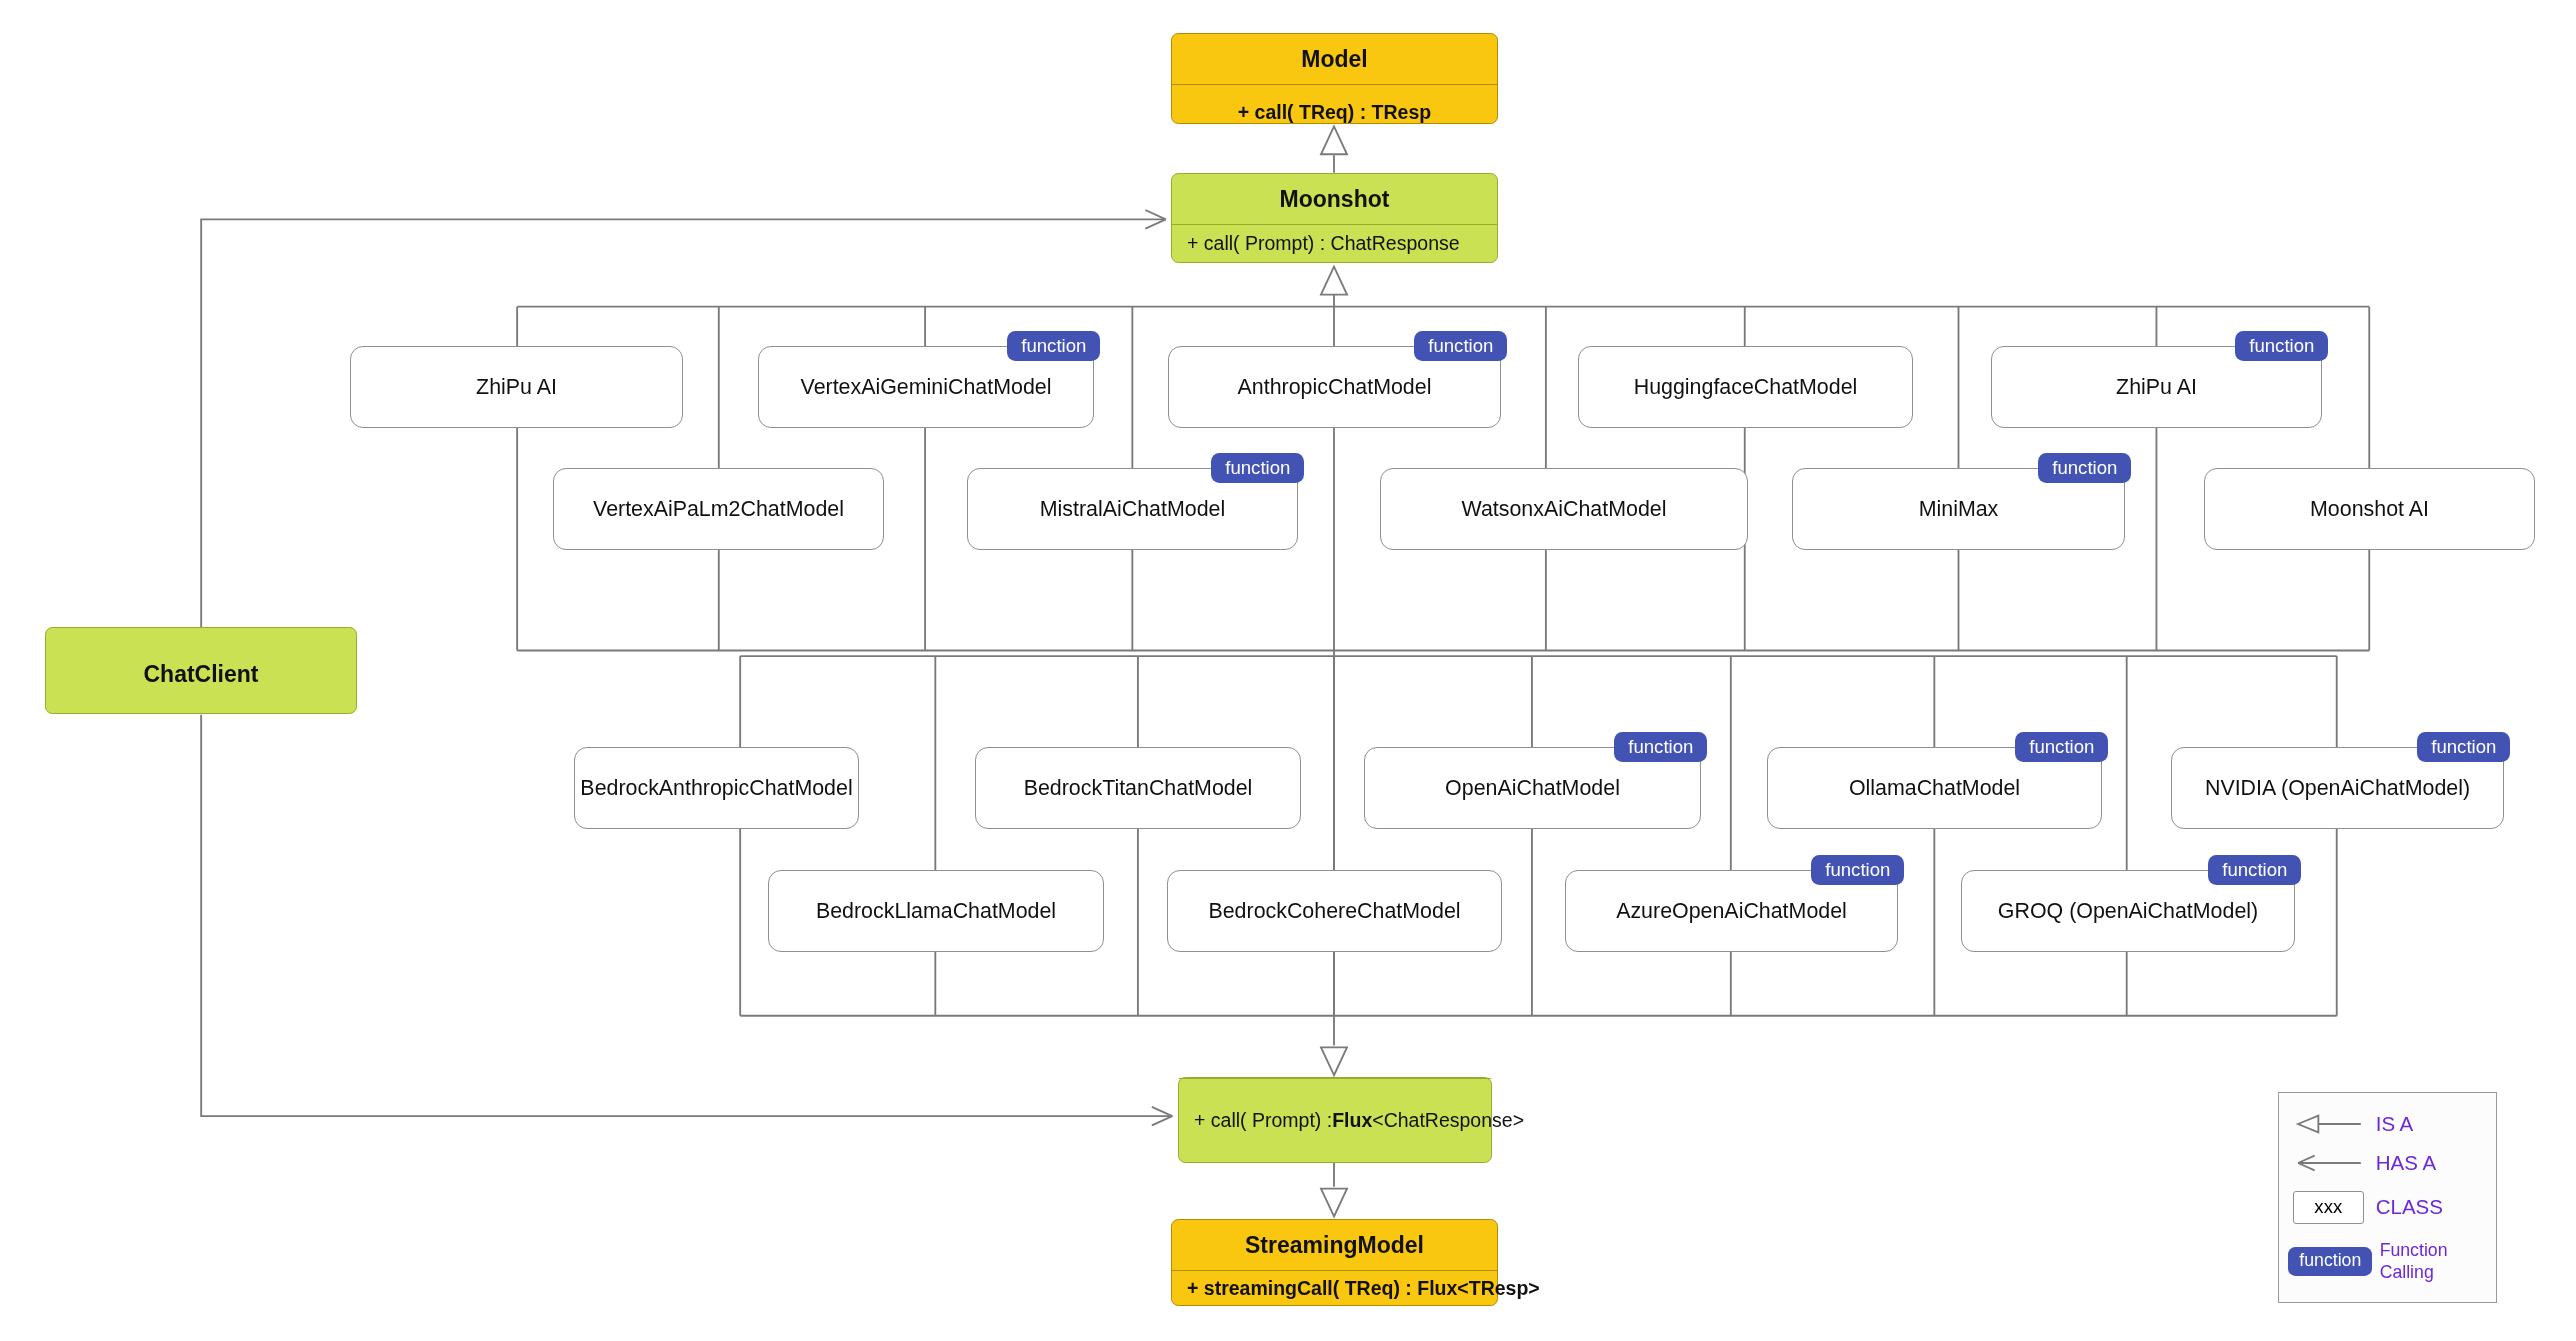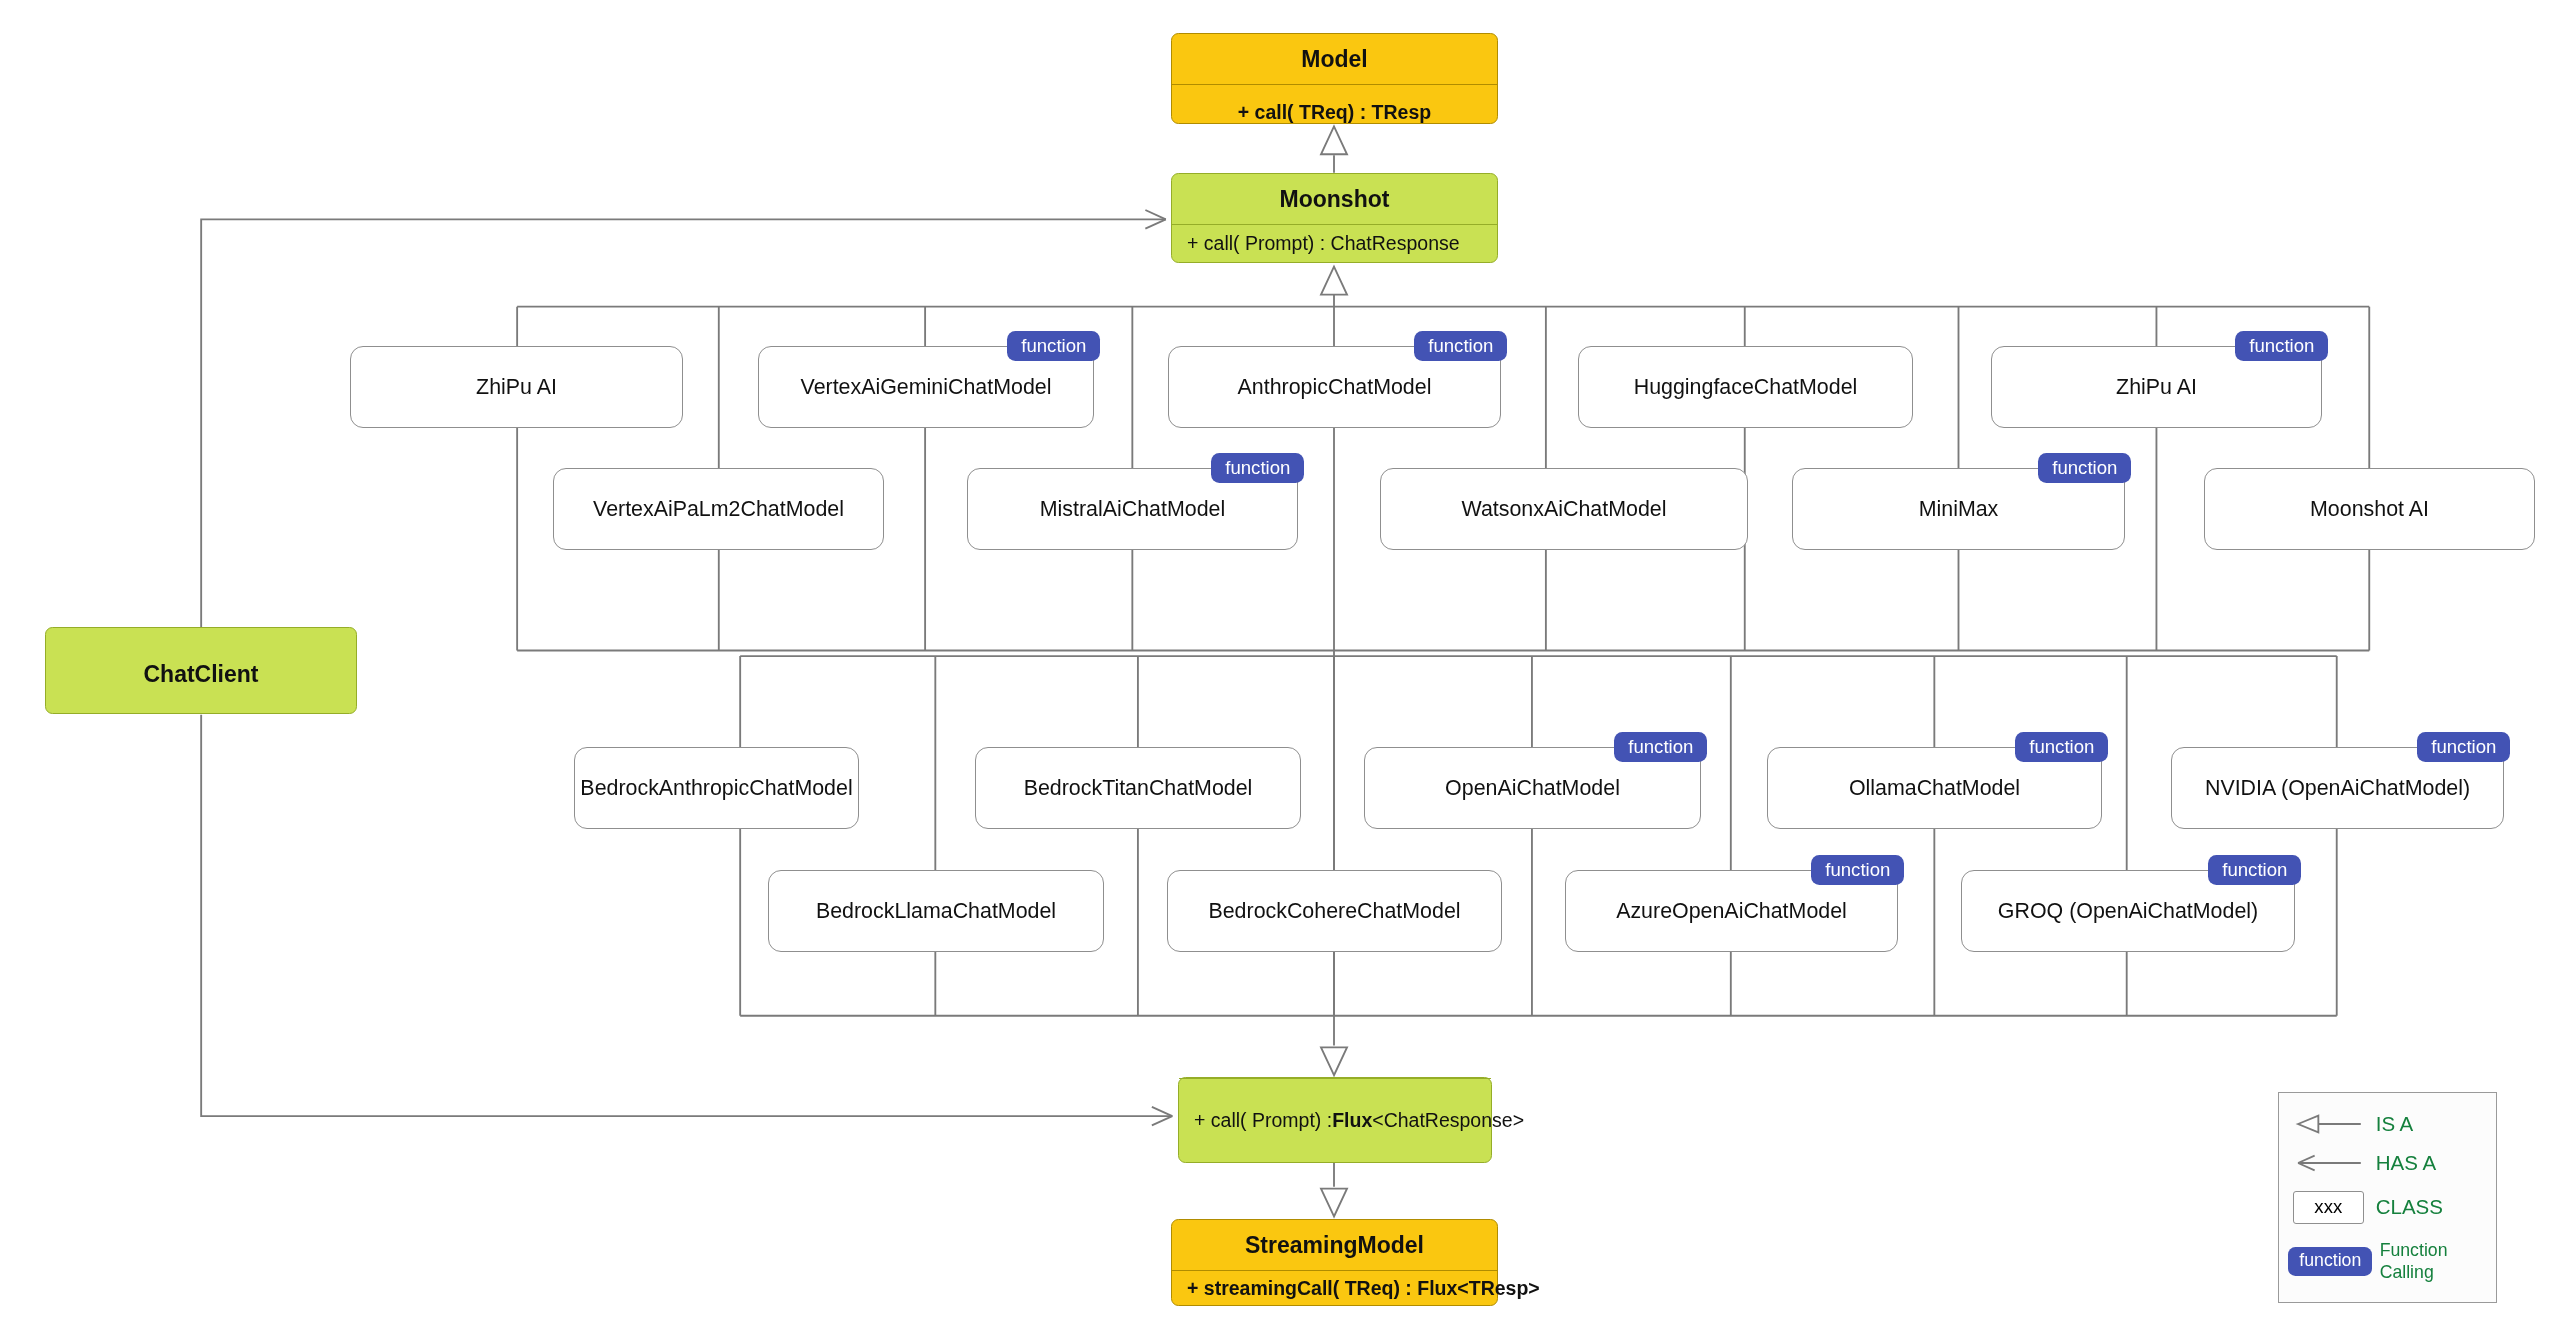--- a/index.html
+++ b/index.html
@@ -29,21 +29,21 @@
   .cls-method.center { justify-content:center; padding:16px; }
   .cls-method.boldtxt { font-weight:bold; }
   .cls.single { justify-content:center; align-items:center; }
   .cls.single .cls-title { flex:0 0 auto;margin-top:8px; }
 
   .legend { position:absolute; z-index:2; left:2278px; top:1092px; width:219px; height:211px;
             background:#fcfcfc; border:1.9px solid #9a9a9a; display:flex; flex-direction:column;
             justify-content:space-around; padding:11px 9.3px; }
   .lrow { display:flex; align-items:center; gap:7.4px; }
   .licon { flex:0 0 80px; display:flex; justify-content:center; align-items:center; }
-  .llabel { font-size:20.5px; color:#15803d; white-space:nowrap; }
+  .llabel { font-size:20.5px; color:#6d28d9; white-space:nowrap; }
   .llabel.small { font-size:17.7px; line-height:1.25; white-space:normal; }
   .xbox { width:71px; height:33px; border:1.9px solid #8f8f8f; border-radius:3px; background:#fff;
           display:flex; align-items:center; justify-content:center; font-size:18.6px; }
   .lbadge { background:var(--badge); color:#fff; font-size:17.7px; padding:5.6px 11px;
             border-radius:7.4px; line-height:1; }
 </style>
 </head>
 <body>
 
 <div class="canvas">

